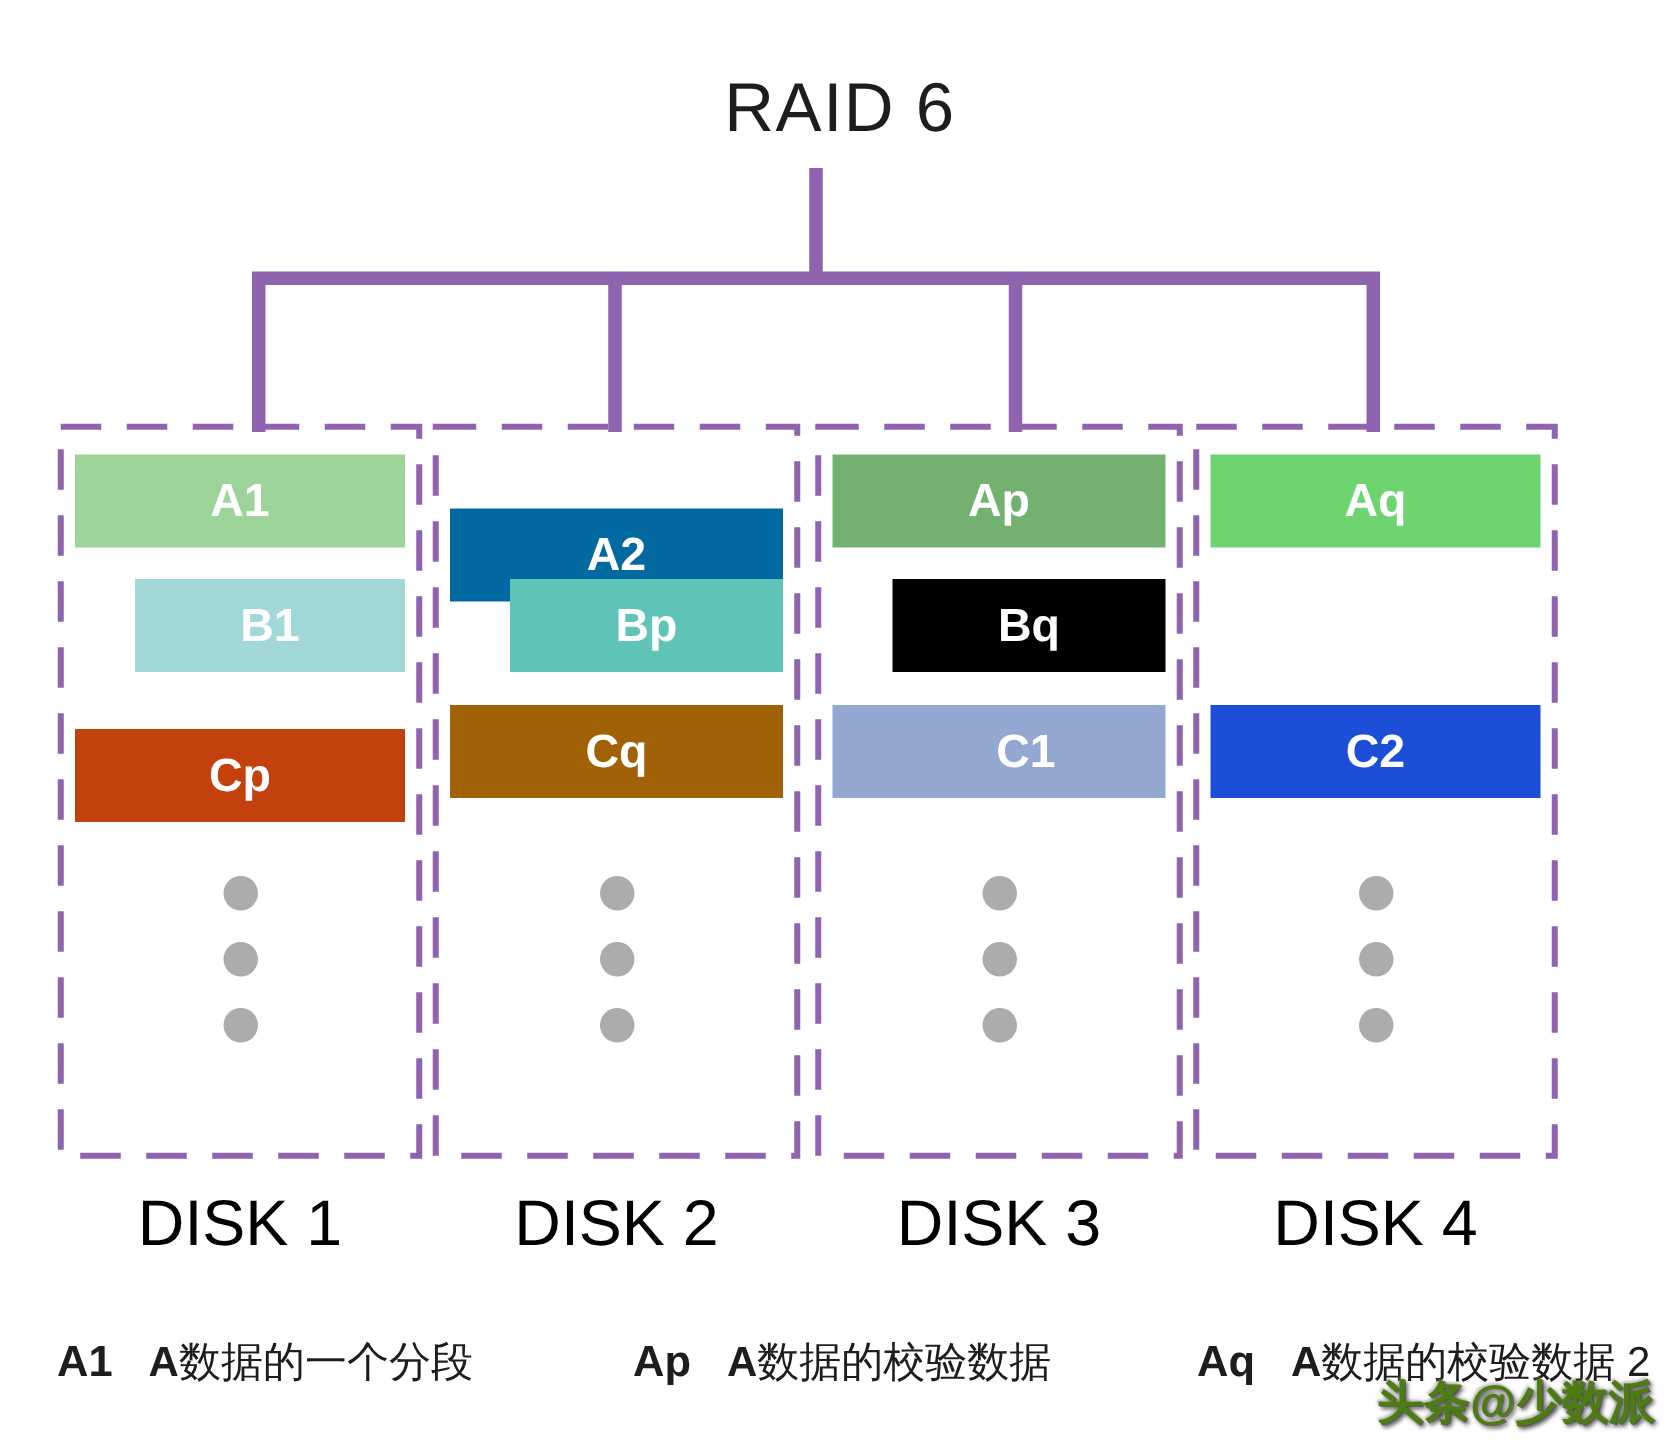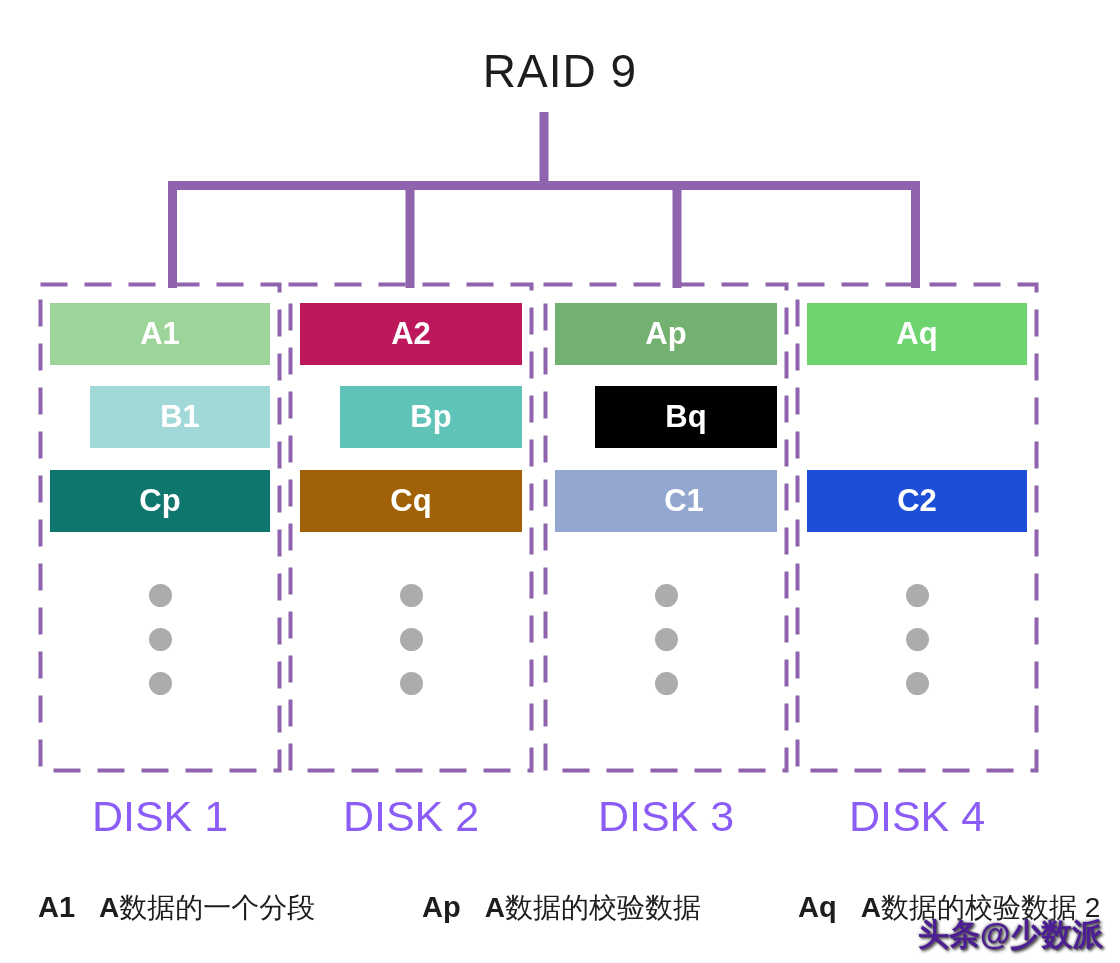--- a/index.html
+++ b/index.html
@@ -21,65 +21,65 @@
   .block.row-a{top:19px;}
   .block.row-b{top:102px;margin-left:40px;}
   .block.row-c{top:186px;}
   .dots{
     position:absolute;top:300px;left:0;right:0;
     display:flex;flex-direction:column;align-items:center;gap:21px;
   }
   .dot{width:23px;height:23px;border-radius:50%;}
   .disk-label{
     position:absolute;top:792px;text-align:center;
-    font-size:43px;font-weight:400;color:#8b5cf6;
+    font-size:43px;font-weight:400;color:#000000;
   }
   .legend-item{position:absolute;top:889px;white-space:nowrap;font-size:28px;}
   .legend-key{font-weight:bold;font-size:29px;margin-right:24px;}
   .legend-desc b{font-weight:bold;}
   .watermark{
     position:absolute;left:918px;top:914px;white-space:nowrap;
-    font-size:31px;font-weight:bold;color:#4c1d95;
+    font-size:31px;font-weight:bold;color:#4d7c0f;
     text-shadow:2px 2px 3px rgba(70,70,70,0.95), -1px -1px 2px rgba(130,130,130,0.55), 1px 1px 0 rgba(60,60,60,0.6);
   }
 </style>
 </head>
 <body>
 
 <div class="canvas">
 
-  <h1 class="title">RAID 9</h1>
+  <h1 class="title">RAID 6</h1>
 
   <svg class="lines-svg" viewBox="0 0 1120 963" fill="none">
     <line x1="544" y1="112" x2="544" y2="186" stroke-width="9" stroke="#8f63ad"></line>
     <line x1="168" y1="185.5" x2="920" y2="185.5" stroke-width="9" stroke="#8f63ad"></line>
     <line x1="172.5" y1="182" x2="172.5" y2="288" stroke-width="9" stroke="#8f63ad"></line>
     <line x1="410" y1="182" x2="410" y2="288" stroke-width="9" stroke="#8f63ad"></line>
     <line x1="677" y1="182" x2="677" y2="288" stroke-width="9" stroke="#8f63ad"></line>
     <line x1="915.5" y1="182" x2="915.5" y2="288" stroke-width="9" stroke="#8f63ad"></line>
     <rect x="40.5" y="284.5" width="239" height="486" stroke-width="4" stroke-dasharray="27 17" stroke="#8f63ad"></rect>
     <rect x="290.5" y="284.5" width="241" height="486" stroke-width="4" stroke-dasharray="27 17" stroke="#8f63ad"></rect>
     <rect x="545.5" y="284.5" width="241" height="486" stroke-width="4" stroke-dasharray="27 17" stroke="#8f63ad"></rect>
     <rect x="797.5" y="284.5" width="239" height="486" stroke-width="4" stroke-dasharray="27 17" stroke="#8f63ad"></rect>
   </svg>
 
   <div class="disk" style="left:40px;width:240px;">
     <div class="block row-a" style="background-color: rgb(157, 212, 154);">A1</div>
     <div class="block row-b" style="background-color: rgb(162, 216, 215);">B1</div>
-    <div class="block row-c" style="background-color: #0f766e;">Cp</div>
+    <div class="block row-c" style="background-color: #c2410c; margin-top: 16px;">Cp</div>
     <div class="dots">
       <span class="dot" style="background-color: rgb(172, 172, 172);"></span>
       <span class="dot" style="background-color: rgb(172, 172, 172);"></span>
       <span class="dot" style="background-color: rgb(172, 172, 172);"></span>
     </div>
   </div>
   <div class="disk-label" style="left:40px;width:240px;">DISK 1</div>
 
   <div class="disk" style="left:290px;width:242px;">
-    <div class="block row-a" style="background-color: #be185d;">A2</div>
+    <div class="block row-a" style="background-color: #0369a1; margin-top: 36px;">A2</div>
     <div class="block row-b" style="background-color: rgb(95, 195, 184);">Bp</div>
     <div class="block row-c" style="background-color: #a16207;">Cq</div>
     <div class="dots">
       <span class="dot" style="background-color: rgb(172, 172, 172);"></span>
       <span class="dot" style="background-color: rgb(172, 172, 172);"></span>
       <span class="dot" style="background-color: rgb(172, 172, 172);"></span>
     </div>
   </div>
   <div class="disk-label" style="left:290px;width:242px;">DISK 2</div>
 

